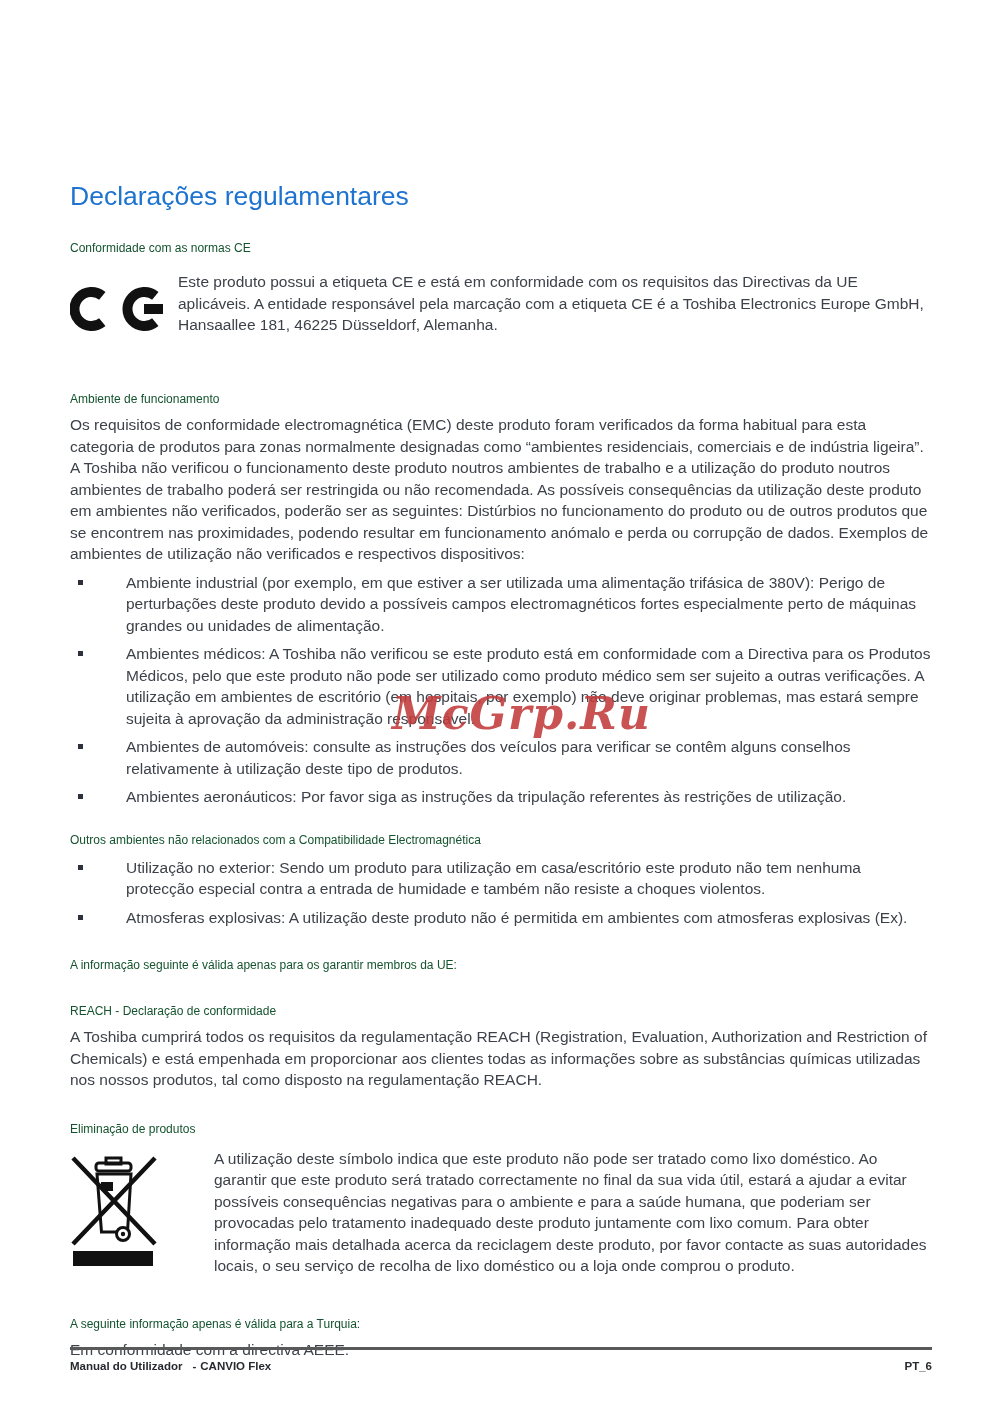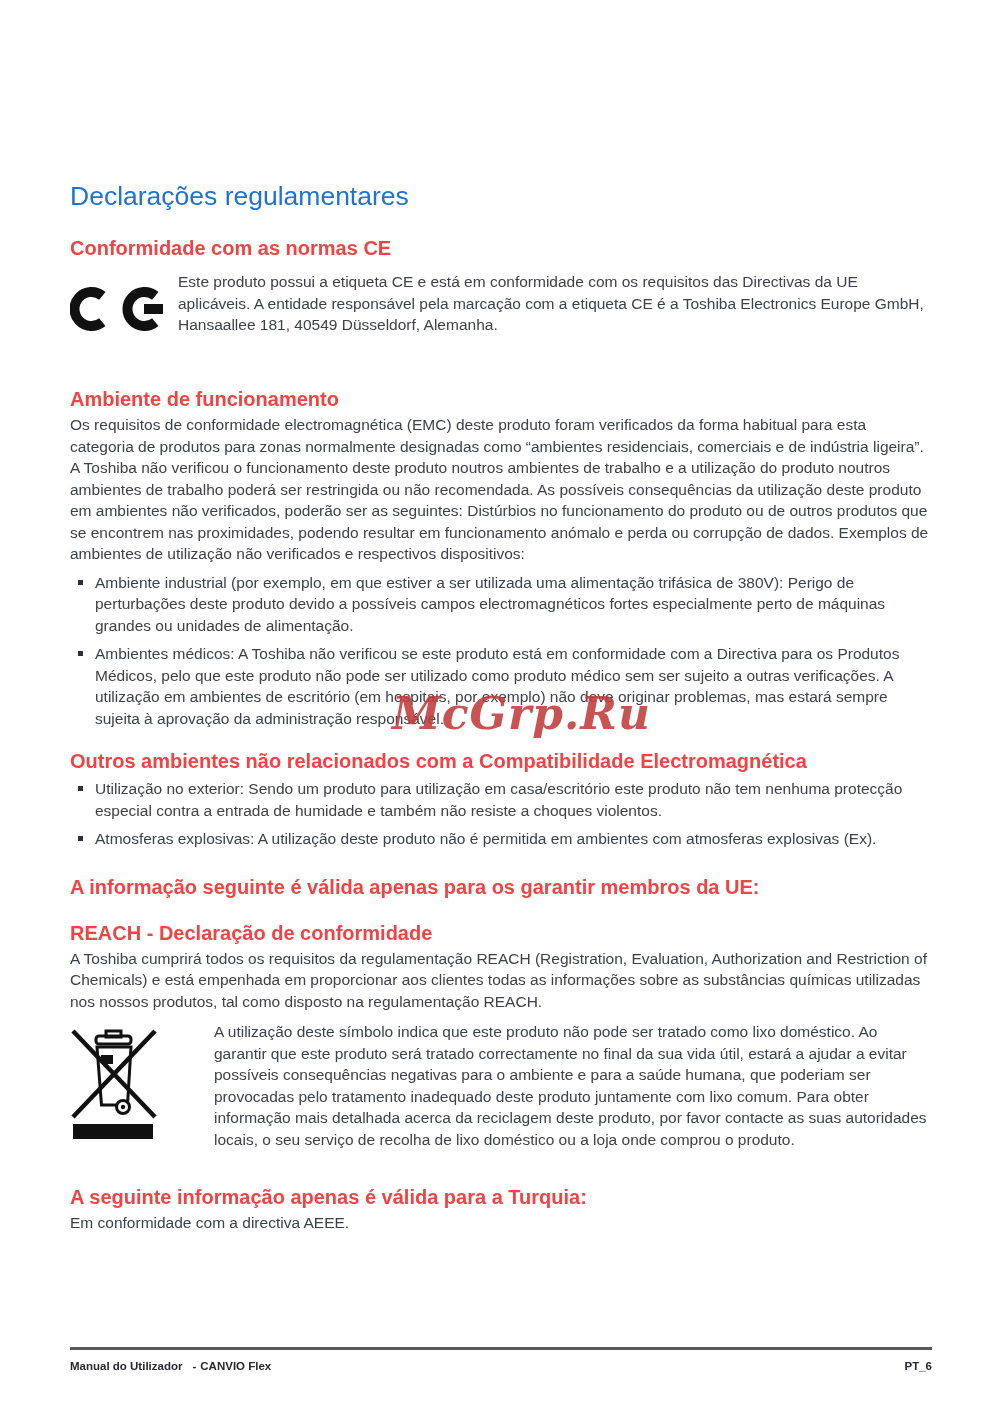--- a/index.html
+++ b/index.html
@@ -15,40 +15,40 @@
   }
   .content{padding:0 68px 0 70px;}
   .page-title{
     margin:172px 0 0 0;
     font-size:26.5px;line-height:32px;
     font-weight:500;
     color:#1d73cf;
   }
   .sec-heading{
     margin:0;
-    font-size:20px;line-height:20px;
-    font-weight:700;
-    color:#ef4444;
+    font-size:12px;line-height:20px;
+    font-weight:400;
+    color:#14532d;
   }
   .mt-ce{margin-top:26px;}
   .mt-amb{margin-top:44px;}
   .mt-outros{margin-top:22px;}
   .mt-eu{margin-top:27px;}
   .mt-reach{margin-top:26px;}
   .mt-elim{margin-top:28px;}
   .mt-turquia{margin-top:37px;}
   p{margin:0;}
   .para{margin-top:5px;}
   .media-row{display:flex;align-items:flex-start;margin-top:13px;}
   .ce-logo{flex:0 0 95px;margin-right:13px;padding-top:2px;}
   .weee-row{margin-top:9px;gap:36px;}
   .weee-logo{flex:0 0 92px;margin-right:16px;padding-top:4px;}
   .media-text{flex:1;}
   .bullet-list{list-style:none;margin:4px 0 0 0;padding:0 0 0 8px;}
-  .bullet-item{display:flex;margin-top:7px;}
+  .bullet-item{display:flex;margin-top:7px;gap:31px;}
   .bullet-sq{
     flex:0 0 5px;width:5px;height:5px;
     margin:8px 12px 0 0;
     background:#2c3038;
   }
   .bullet-text{flex:1;}
   .watermark{
     position:absolute;left:392px;top:682px;
     font-family:"DejaVu Serif", serif;
     font-style:italic;font-weight:600;
@@ -81,34 +81,42 @@
     <div class="media-row">
       <div class="ce-logo">
         <svg width="95" height="72" viewBox="0 0 95 72" aria-hidden="true">
           <g fill="none" stroke="#111111" stroke-width="10" stroke-linecap="butt">
             <path d="M 32.3 22.9 A 17 17 0 1 0 32.3 49.1"></path>
             <path d="M 85.3 22.9 A 17 17 0 1 0 85.3 49.1"></path>
             <path d="M 74 36 H 93"></path>
           </g>
         </svg>
       </div>
-      <p class="media-text">Este produto possui a etiqueta CE e está em conformidade com os requisitos das Directivas da UE aplicáveis. A entidade responsável pela marcação com a etiqueta CE é a Toshiba Electronics Europe GmbH, Hansaallee 181, 40549 Düsseldorf, Alemanha.</p>
+      <p class="media-text">Este produto possui a etiqueta CE e está em conformidade com os requisitos das Directivas da UE aplicáveis. A entidade responsável pela marcação com a etiqueta CE é a Toshiba Electronics Europe GmbH, Hansaallee 181, 46225 Düsseldorf, Alemanha.</p>
     </div>
 
     <h2 class="sec-heading mt-amb">Ambiente de funcionamento</h2>
     <p class="para">Os requisitos de conformidade electromagnética (EMC) deste produto foram verificados da forma habitual para esta categoria de produtos para zonas normalmente designadas como “ambientes residenciais, comerciais e de indústria ligeira”. A Toshiba não verificou o funcionamento deste produto noutros ambientes de trabalho e a utilização do produto noutros ambientes de trabalho poderá ser restringida ou não recomendada. As possíveis consequências da utilização deste produto em ambientes não verificados, poderão ser as seguintes: Distúrbios no funcionamento do produto ou de outros produtos que se encontrem nas proximidades, podendo resultar em funcionamento anómalo e perda ou corrupção de dados. Exemplos de ambientes de utilização não verificados e respectivos dispositivos:</p>
 
     <ul class="bullet-list">
       <li class="bullet-item">
         <span class="bullet-sq"></span>
         <span class="bullet-text">Ambiente industrial (por exemplo, em que estiver a ser utilizada uma alimentação trifásica de 380V): Perigo de perturbações deste produto devido a possíveis campos electromagnéticos fortes especialmente perto de máquinas grandes ou unidades de alimentação.</span>
       </li>
       <li class="bullet-item">
         <span class="bullet-sq"></span>
         <span class="bullet-text">Ambientes médicos: A Toshiba não verificou se este produto está em conformidade com a Directiva para os Produtos Médicos, pelo que este produto não pode ser utilizado como produto médico sem ser sujeito a outras verificações. A utilização em ambientes de escritório (em hospitais, por exemplo) não deve originar problemas, mas estará sempre sujeita à aprovação da administração responsável.</span>
+      </li>
+      <li class="bullet-item">
+        <span class="bullet-sq"></span>
+        <span class="bullet-text">Ambientes de automóveis: consulte as instruções dos veículos para verificar se contêm alguns conselhos relativamente à utilização deste tipo de produtos.</span>
+      </li>
+      <li class="bullet-item">
+        <span class="bullet-sq"></span>
+        <span class="bullet-text">Ambientes aeronáuticos: Por favor siga as instruções da tripulação referentes às restrições de utilização.</span>
       </li>
     </ul>
 
     <h2 class="sec-heading mt-outros">Outros ambientes não relacionados com a Compatibilidade Electromagnética</h2>
 
     <ul class="bullet-list">
       <li class="bullet-item">
         <span class="bullet-sq"></span>
         <span class="bullet-text">Utilização no exterior: Sendo um produto para utilização em casa/escritório este produto não tem nenhuma protecção especial contra a entrada de humidade e também não resiste a choques violentos.</span>
       </li>
@@ -116,20 +124,21 @@
         <span class="bullet-sq"></span>
         <span class="bullet-text">Atmosferas explosivas: A utilização deste produto não é permitida em ambientes com atmosferas explosivas (Ex).</span>
       </li>
     </ul>
 
     <h2 class="sec-heading mt-eu">A informação seguinte é válida apenas para os garantir membros da UE:</h2>
 
     <h2 class="sec-heading mt-reach">REACH - Declaração de conformidade</h2>
     <p class="para">A Toshiba cumprirá todos os requisitos da regulamentação REACH (Registration, Evaluation, Authorization and Restriction of Chemicals) e está empenhada em proporcionar aos clientes todas as informações sobre as substâncias químicas utilizadas nos nossos produtos, tal como disposto na regulamentação REACH.</p>
 
+    <h2 class="sec-heading mt-elim">Eliminação de produtos</h2>
 
     <div class="media-row weee-row">
       <div class="weee-logo">
         <svg width="88" height="114" viewBox="0 0 88 114" aria-hidden="true">
 
           <rect x="36" y="6" width="15" height="6" fill="none" stroke="#111" stroke-width="3"></rect>
           <rect x="26" y="11" width="35" height="8" rx="3" fill="none" stroke="#111" stroke-width="3"></rect>
 
           <path d="M27 22 L61 22 L57.5 80 L31.5 80 Z" fill="#ffffff" stroke="#111" stroke-width="3"></path>
 

